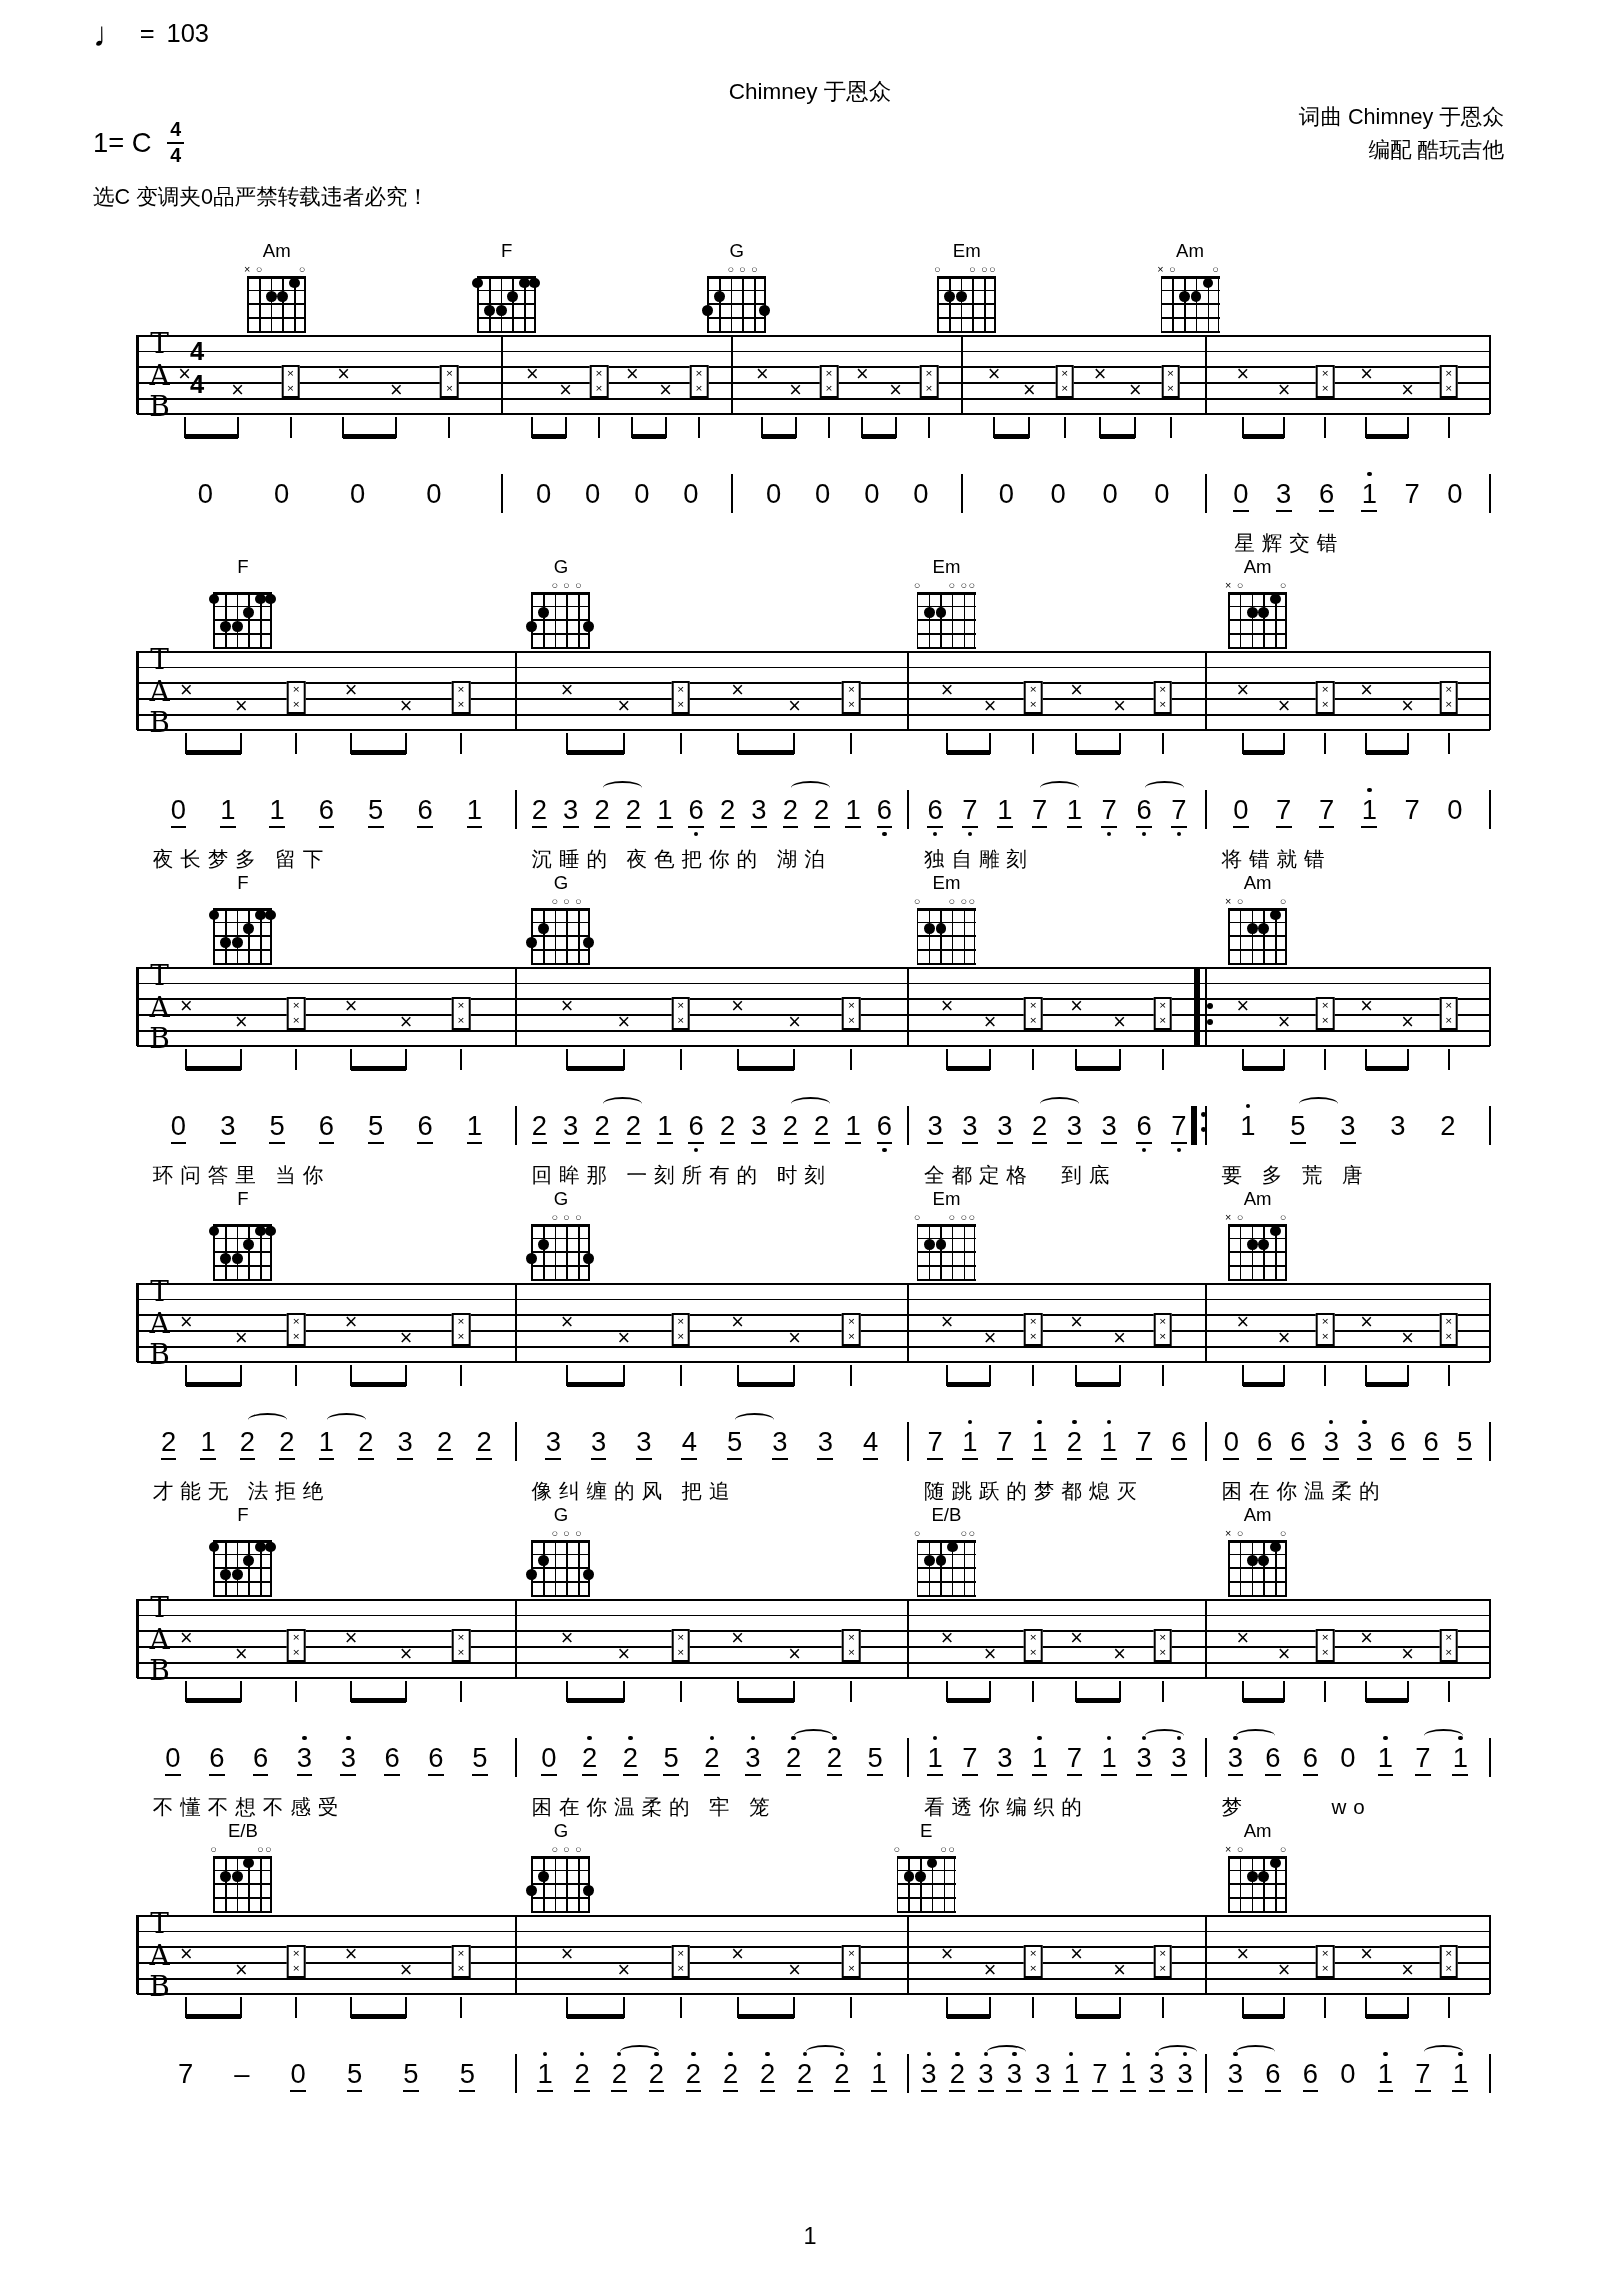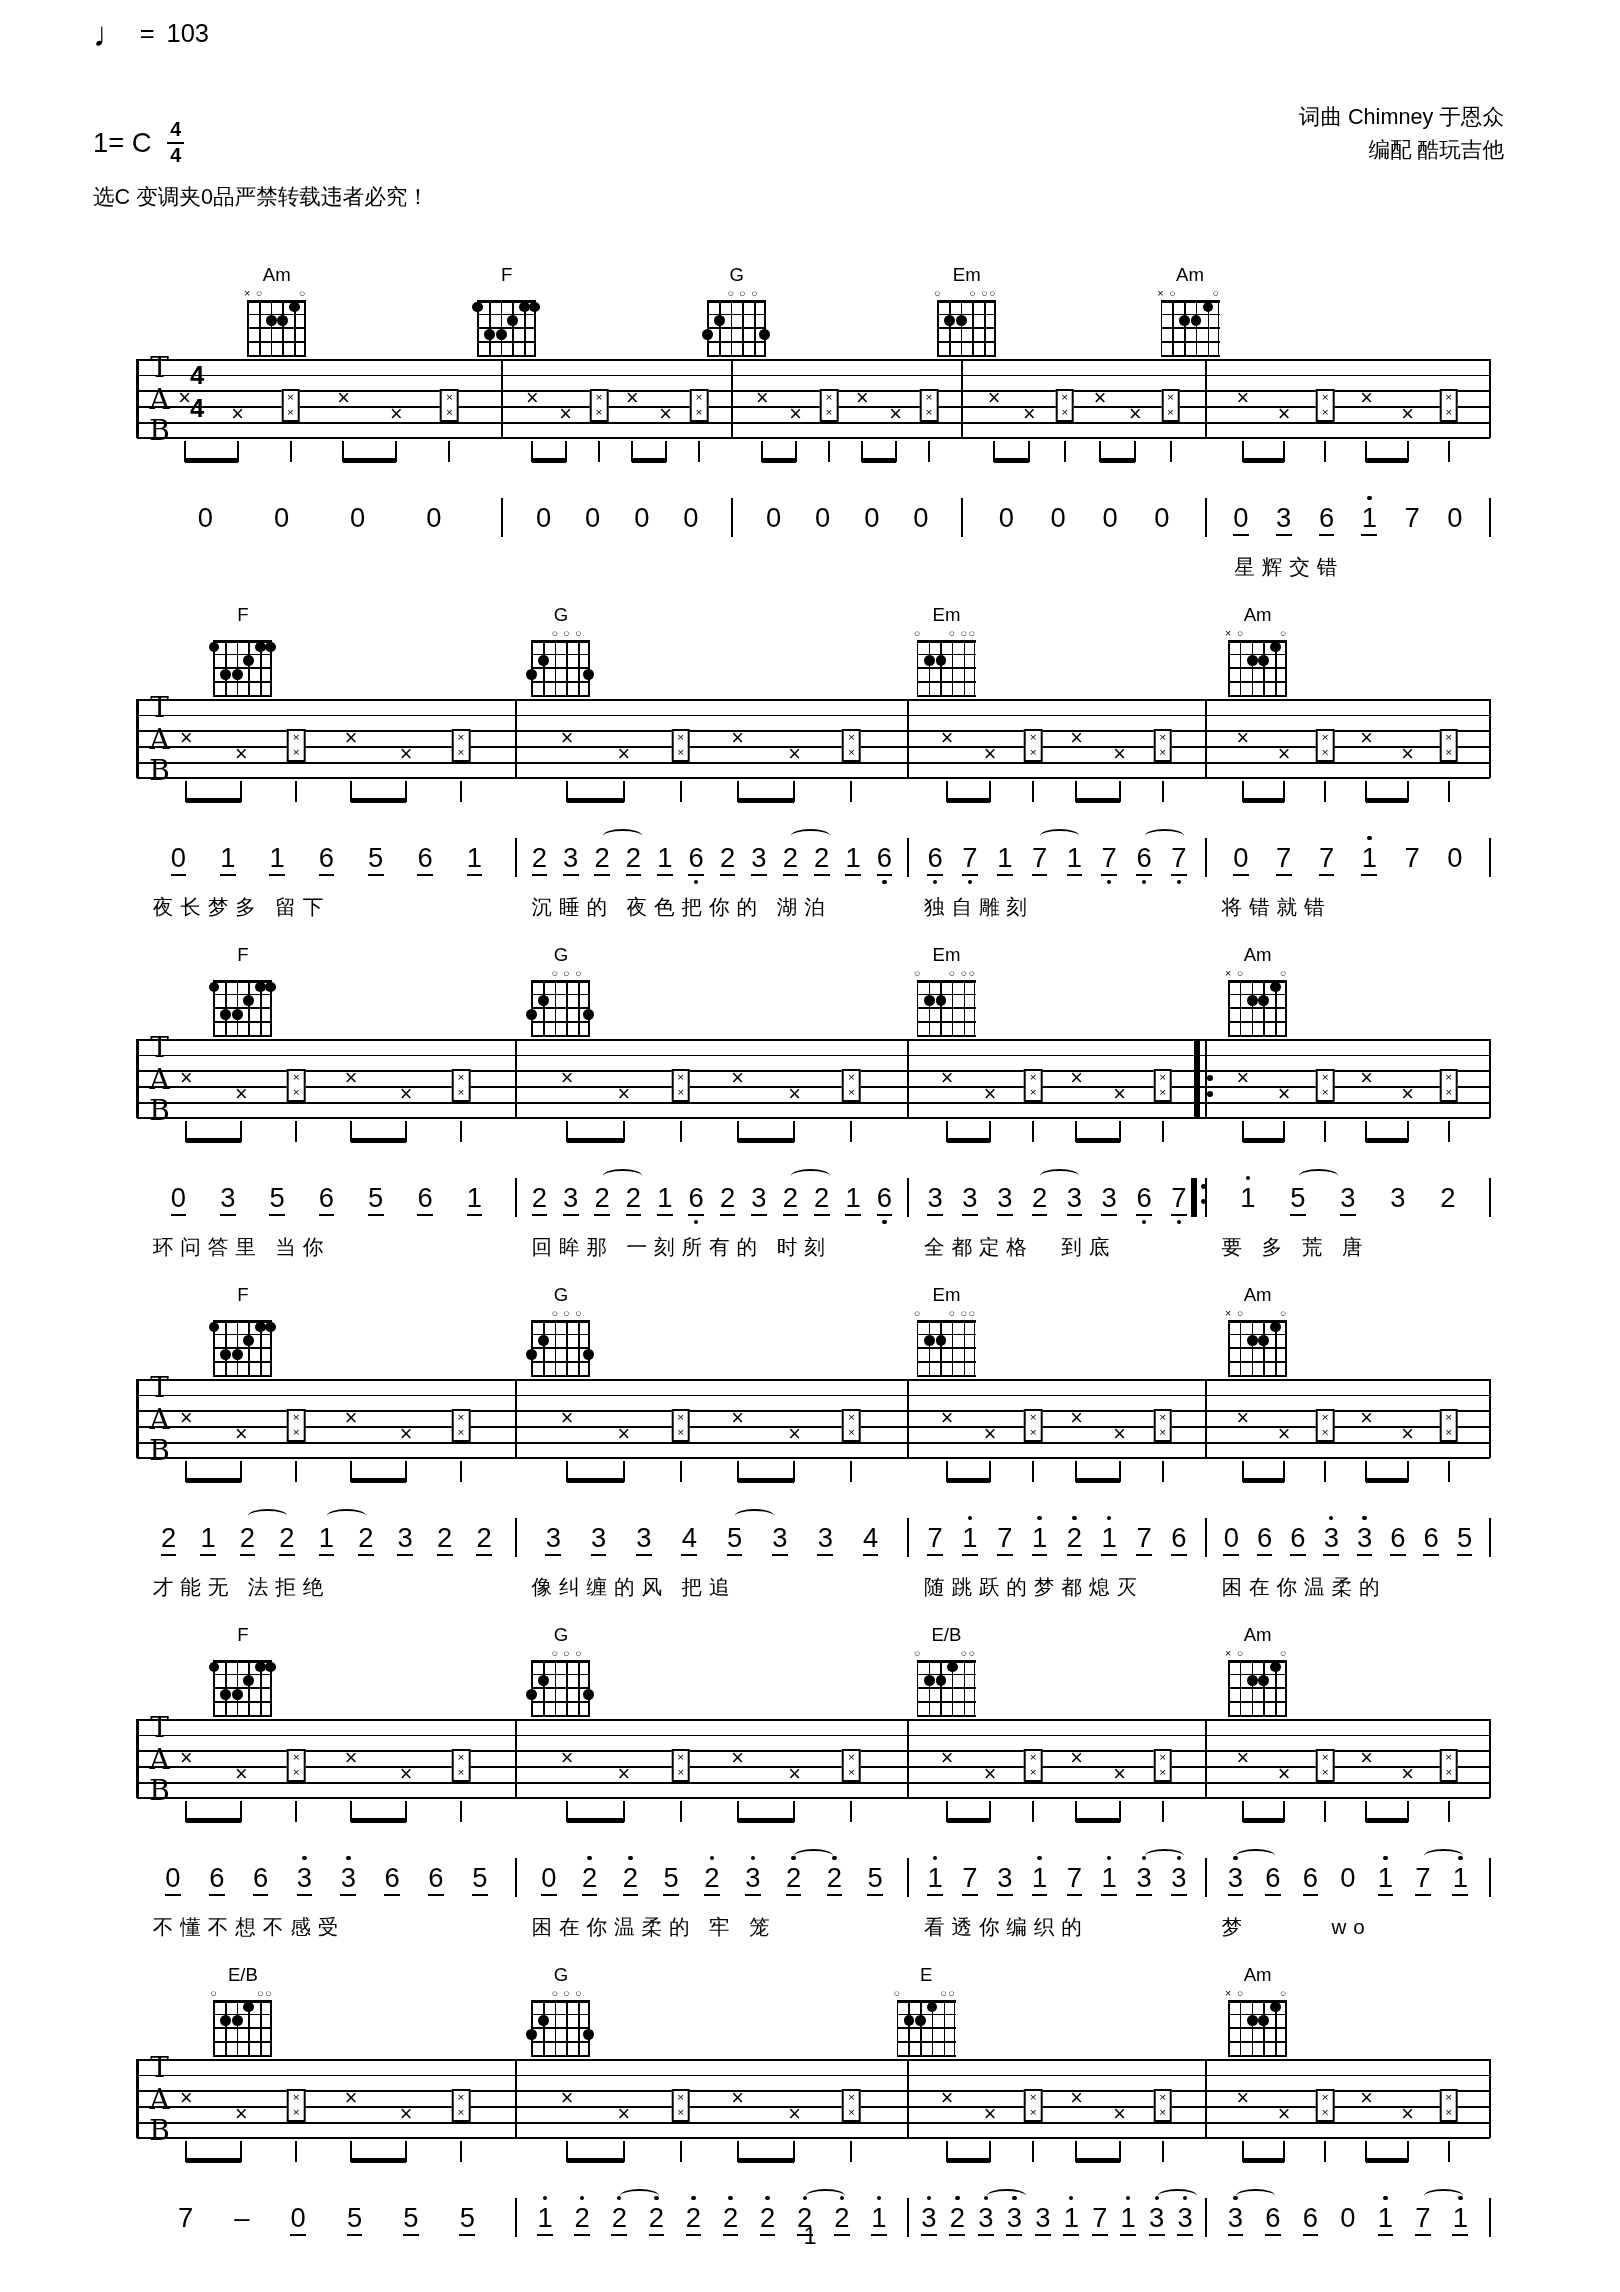--- a/index.html
+++ b/index.html
@@ -11,21 +11,21 @@
   .title{position:absolute;left:0;right:0;top:29px;text-align:center;font-size:32px;}
   .artist{position:absolute;left:0;right:0;top:76px;text-align:center;font-size:22.5px;}
   .keybox{position:absolute;left:93px;top:120px;font-size:27.4px;display:flex;align-items:center;gap:15.7px;}
   .frac{display:inline-flex;flex-direction:column;align-items:center;font-size:19.6px;line-height:1;font-weight:bold;}
   .frac .bar{width:16.7px;height:2px;background:#000;margin:2px 0;}
   .notice{position:absolute;left:93px;top:182px;font-size:21.6px;}
   .credits{position:absolute;right:116px;top:100px;text-align:right;font-size:21.6px;line-height:1.55;}
   .pagenum{position:absolute;left:0;right:0;top:2223px;text-align:center;font-size:23.5px;}
   
   #systems{position:absolute;left:137px;top:241px;width:1353px;}
-  .system{position:relative;height:316px;margin-top:24px;}
+  .system{position:relative;height:316px;}
   
   .chordstrip{position:relative;height:94px;}
   .chord{position:absolute;bottom:2px;width:63px;}
   .cname{text-align:center;font-size:18.6px;line-height:1;margin-bottom:2.9px;width:63px;}
   .cmks{position:relative;height:12.7px;width:59px;margin:0 auto;}
   .cmk{position:absolute;top:0;width:9.8px;text-align:center;font-size:10.8px;line-height:12.7px;}
   .cgrid{position:relative;width:59px;height:57px;margin:0 auto;}
   .cgh{position:absolute;left:0;width:59px;height:1.5px;background:#000;}
   .cgv{position:absolute;top:0;width:1.5px;height:56px;background:#000;}
   .cdot{position:absolute;width:10.8px;height:10.8px;border-radius:50%;background:#000;}
@@ -68,20 +68,21 @@
 </style>
 </head>
 <body>
 
 <div class="page">
   <div class="tempo">
     <span class="glyph">♩</span>
     <span>=</span>
     <span>103</span>
   </div>
+  <div class="artist">Chimney 于恩众</div>
   <div class="keybox">
     <span>1= C</span>
     <span class="frac">
       <span>4</span>
       <span class="bar"></span>
       <span>4</span>
     </span>
   </div>
   <div class="notice">选C 变调夹0品严禁转载违者必究！</div>
   <div class="credits">

